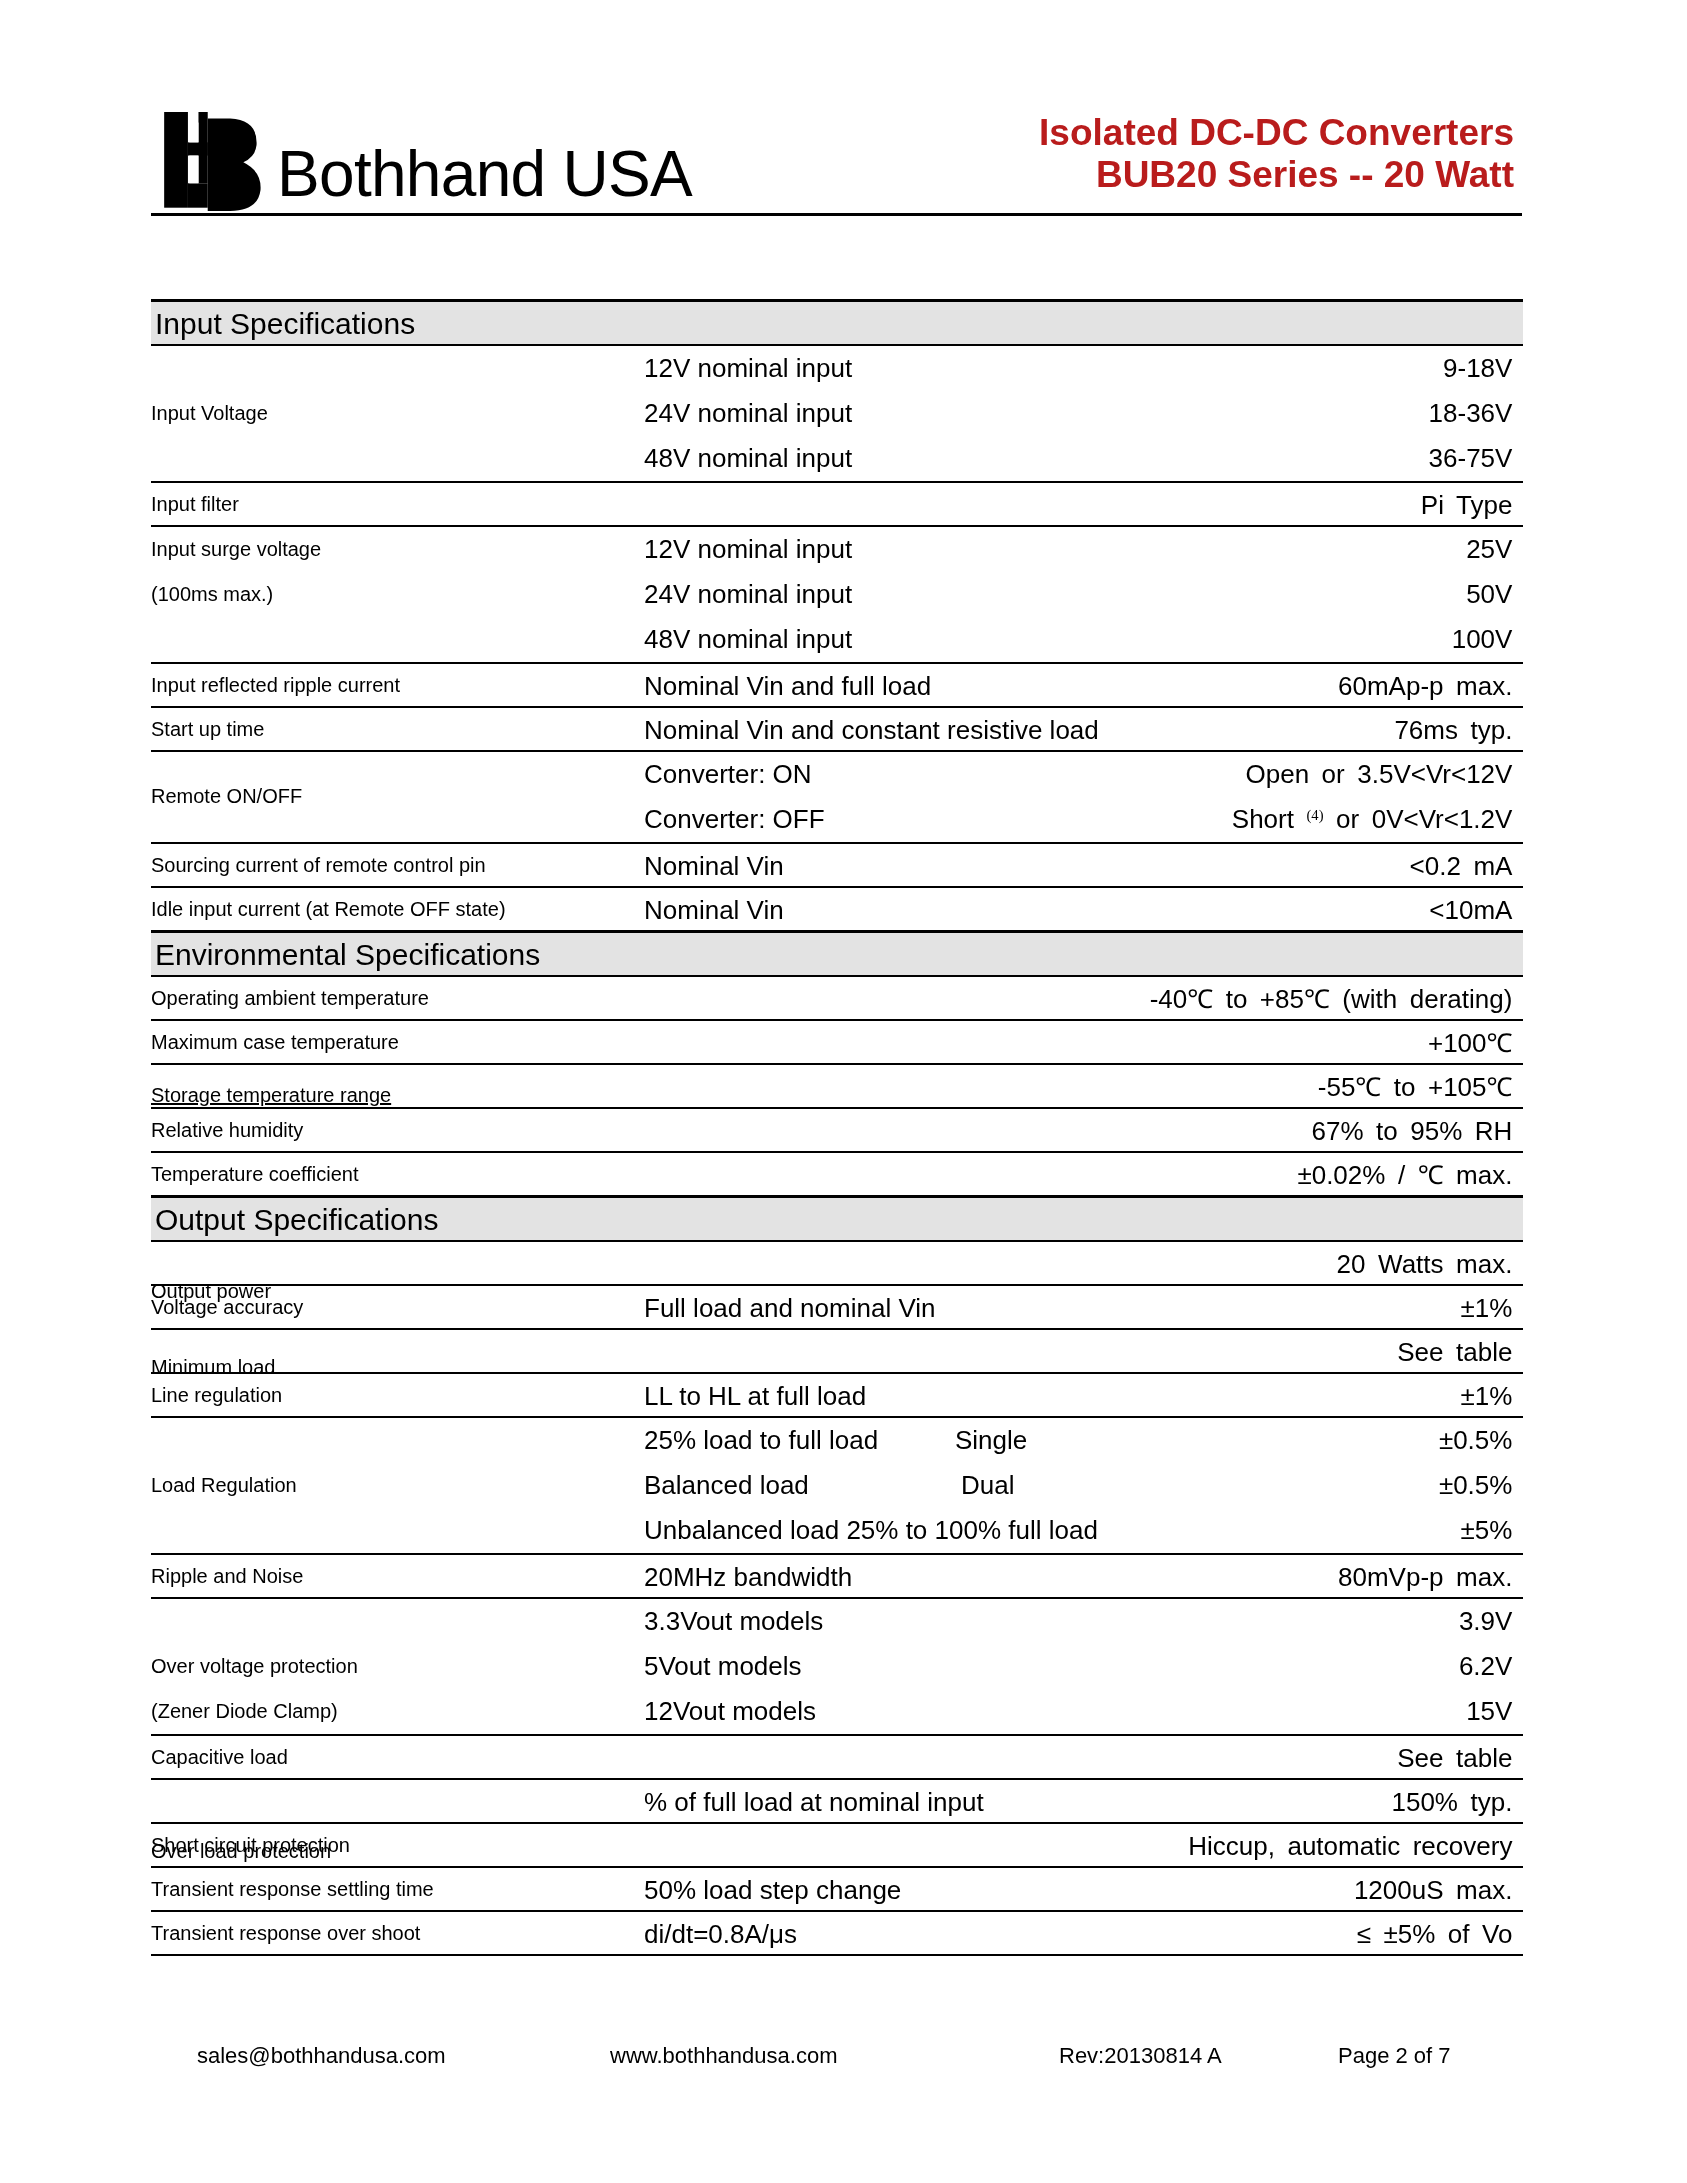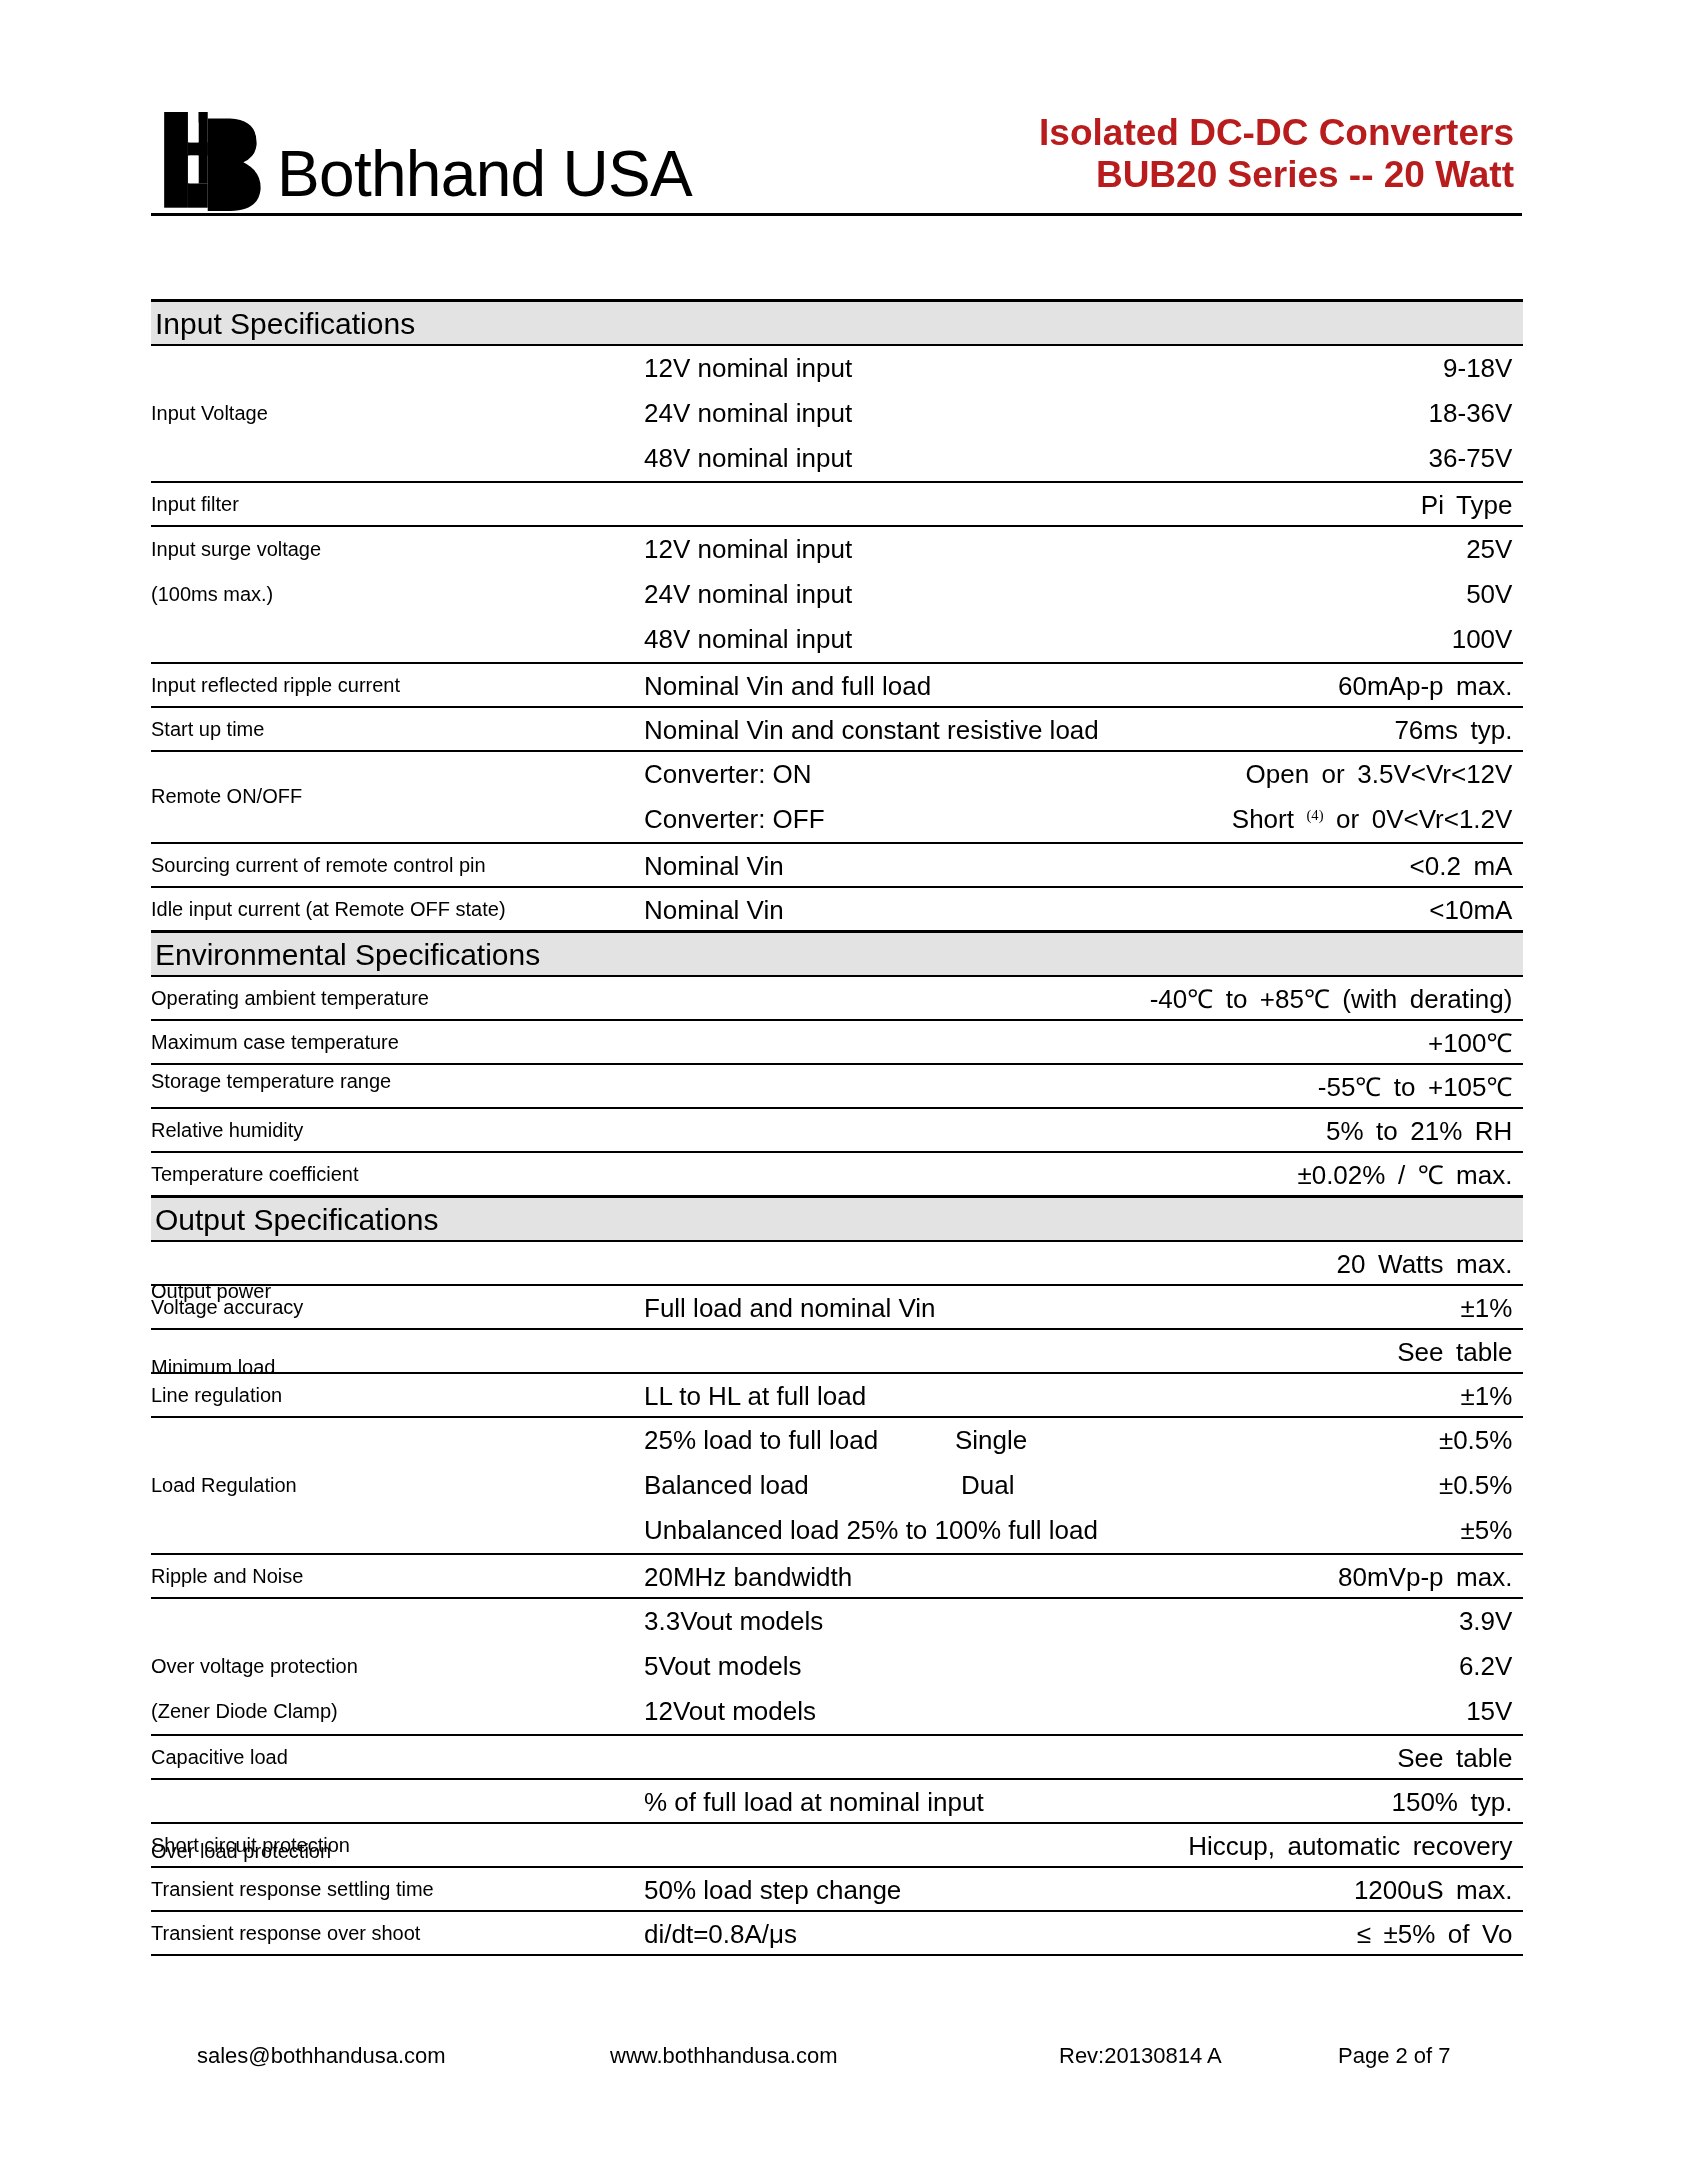--- a/index.html
+++ b/index.html
@@ -145,26 +145,26 @@
         <span class="cond"></span>
         <span class="val">+100℃</span>
       </div>
       <span class="label" style="top: 6.6px;">Maximum case temperature</span>
     </div>
     <div class="row single">
       <div class="sub">
         <span class="cond"></span>
         <span class="val">-55℃ to +105℃</span>
       </div>
-      <span class="label" style="top: 2px;">Storage temperature range</span>
-    </div>
-    <div class="row single">
-      <div class="sub">
-        <span class="cond"></span>
-        <span class="val">5% to 21% RH</span>
+      <span class="label" style="top: 16px; text-decoration: underline;">Storage temperature range</span>
+    </div>
+    <div class="row single">
+      <div class="sub">
+        <span class="cond"></span>
+        <span class="val">67% to 95% RH</span>
       </div>
       <span class="label" style="top: 6.6px;">Relative humidity</span>
     </div>
     <div class="row single" style="border-bottom: none;">
       <div class="sub">
         <span class="cond"></span>
         <span class="val">±0.02% / ℃ max.</span>
       </div>
       <span class="label" style="top: 6.6px;">Temperature coefficient</span>
     </div>

